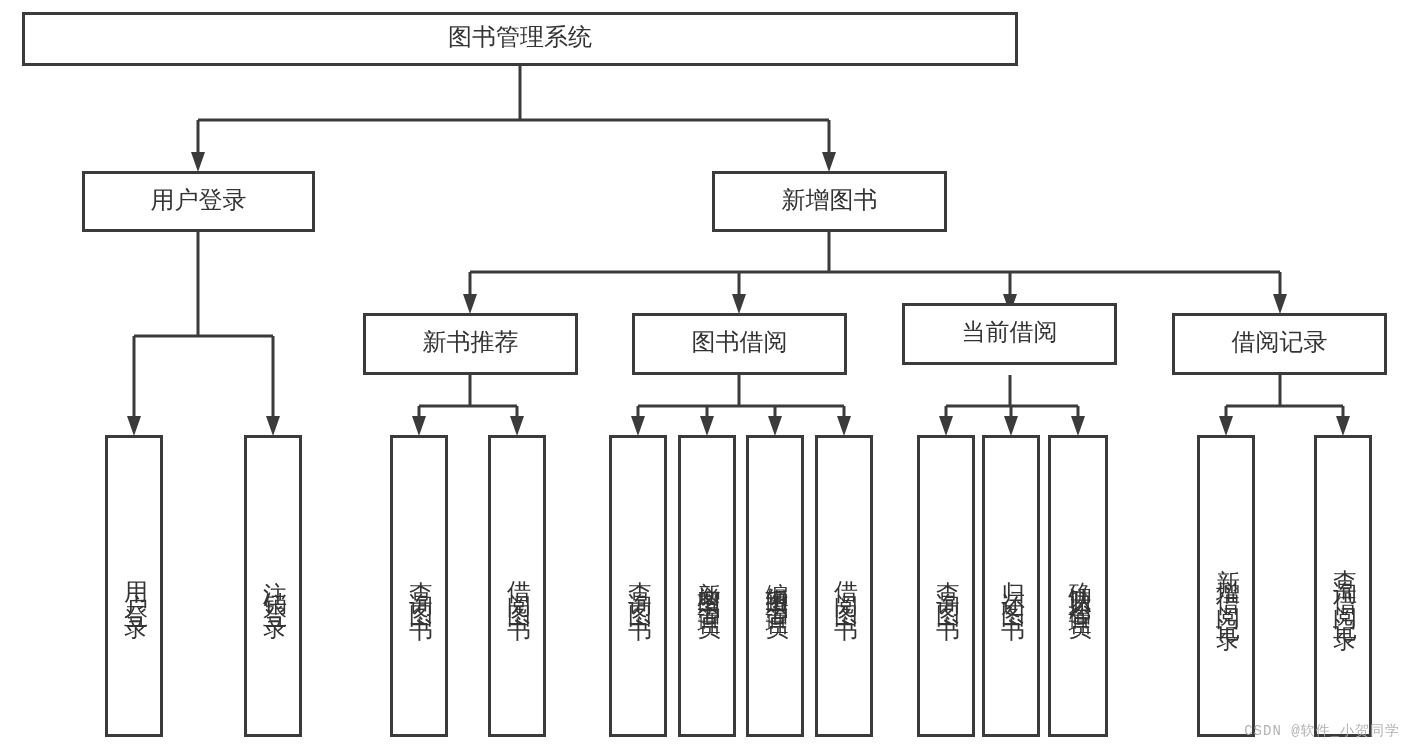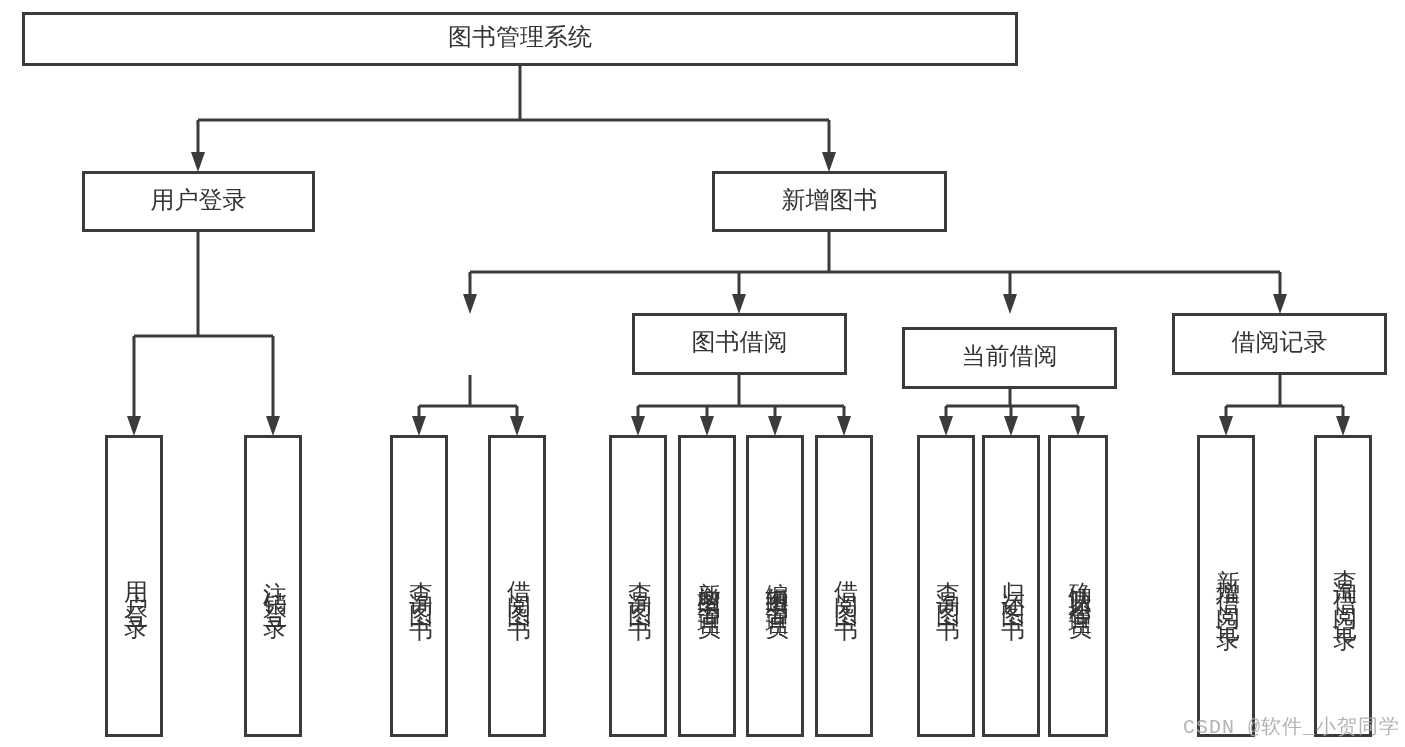--- a/index.html
+++ b/index.html
@@ -42,21 +42,21 @@
     white-space: nowrap;
   }
   .leaf.long span {
     letter-spacing: 5px;
     font-size: 23px;
   }
   .watermark {
     position: absolute;
     right: 5px;
     bottom: 7px;
-    font-size: 20px;
+    font-size: 14px;
     letter-spacing: 1px;
     color: var(--watermark);
     opacity: 0.9;
     z-index: 10;
   }
 </style>
 </head>
 <body>
 
 <div class="stage">
@@ -104,24 +104,27 @@
     <span>图书管理系统</span>
   </div>
 
   <div class="node" style="left:82px; top:171px; width:233px; height:61px">
     <span>用户登录</span>
   </div>
   <div class="node" style="left:712px; top:171px; width:235px; height:61px">
     <span>新增图书</span>
   </div>
 
+  <div class="node" style="left:363px; top:313px; width:215px; height:62px">
+    <span>新书推荐</span>
+  </div>
   <div class="node" style="left:632px; top:313px; width:215px; height:62px">
     <span>图书借阅</span>
   </div>
-  <div class="node" style="left:902px; top:327px; width:215px; height:62px">
+  <div class="node" style="left:902px; top:303px; width:215px; height:62px">
     <span>当前借阅</span>
   </div>
   <div class="node" style="left:1172px; top:313px; width:215px; height:62px">
     <span>借阅记录</span>
   </div>
 
   <div class="node leaf" style="left:105px; top:435px; width:58px; height:302px">
     <span>用户登录</span>
   </div>
   <div class="node leaf" style="left:244px; top:435px; width:58px; height:302px">

